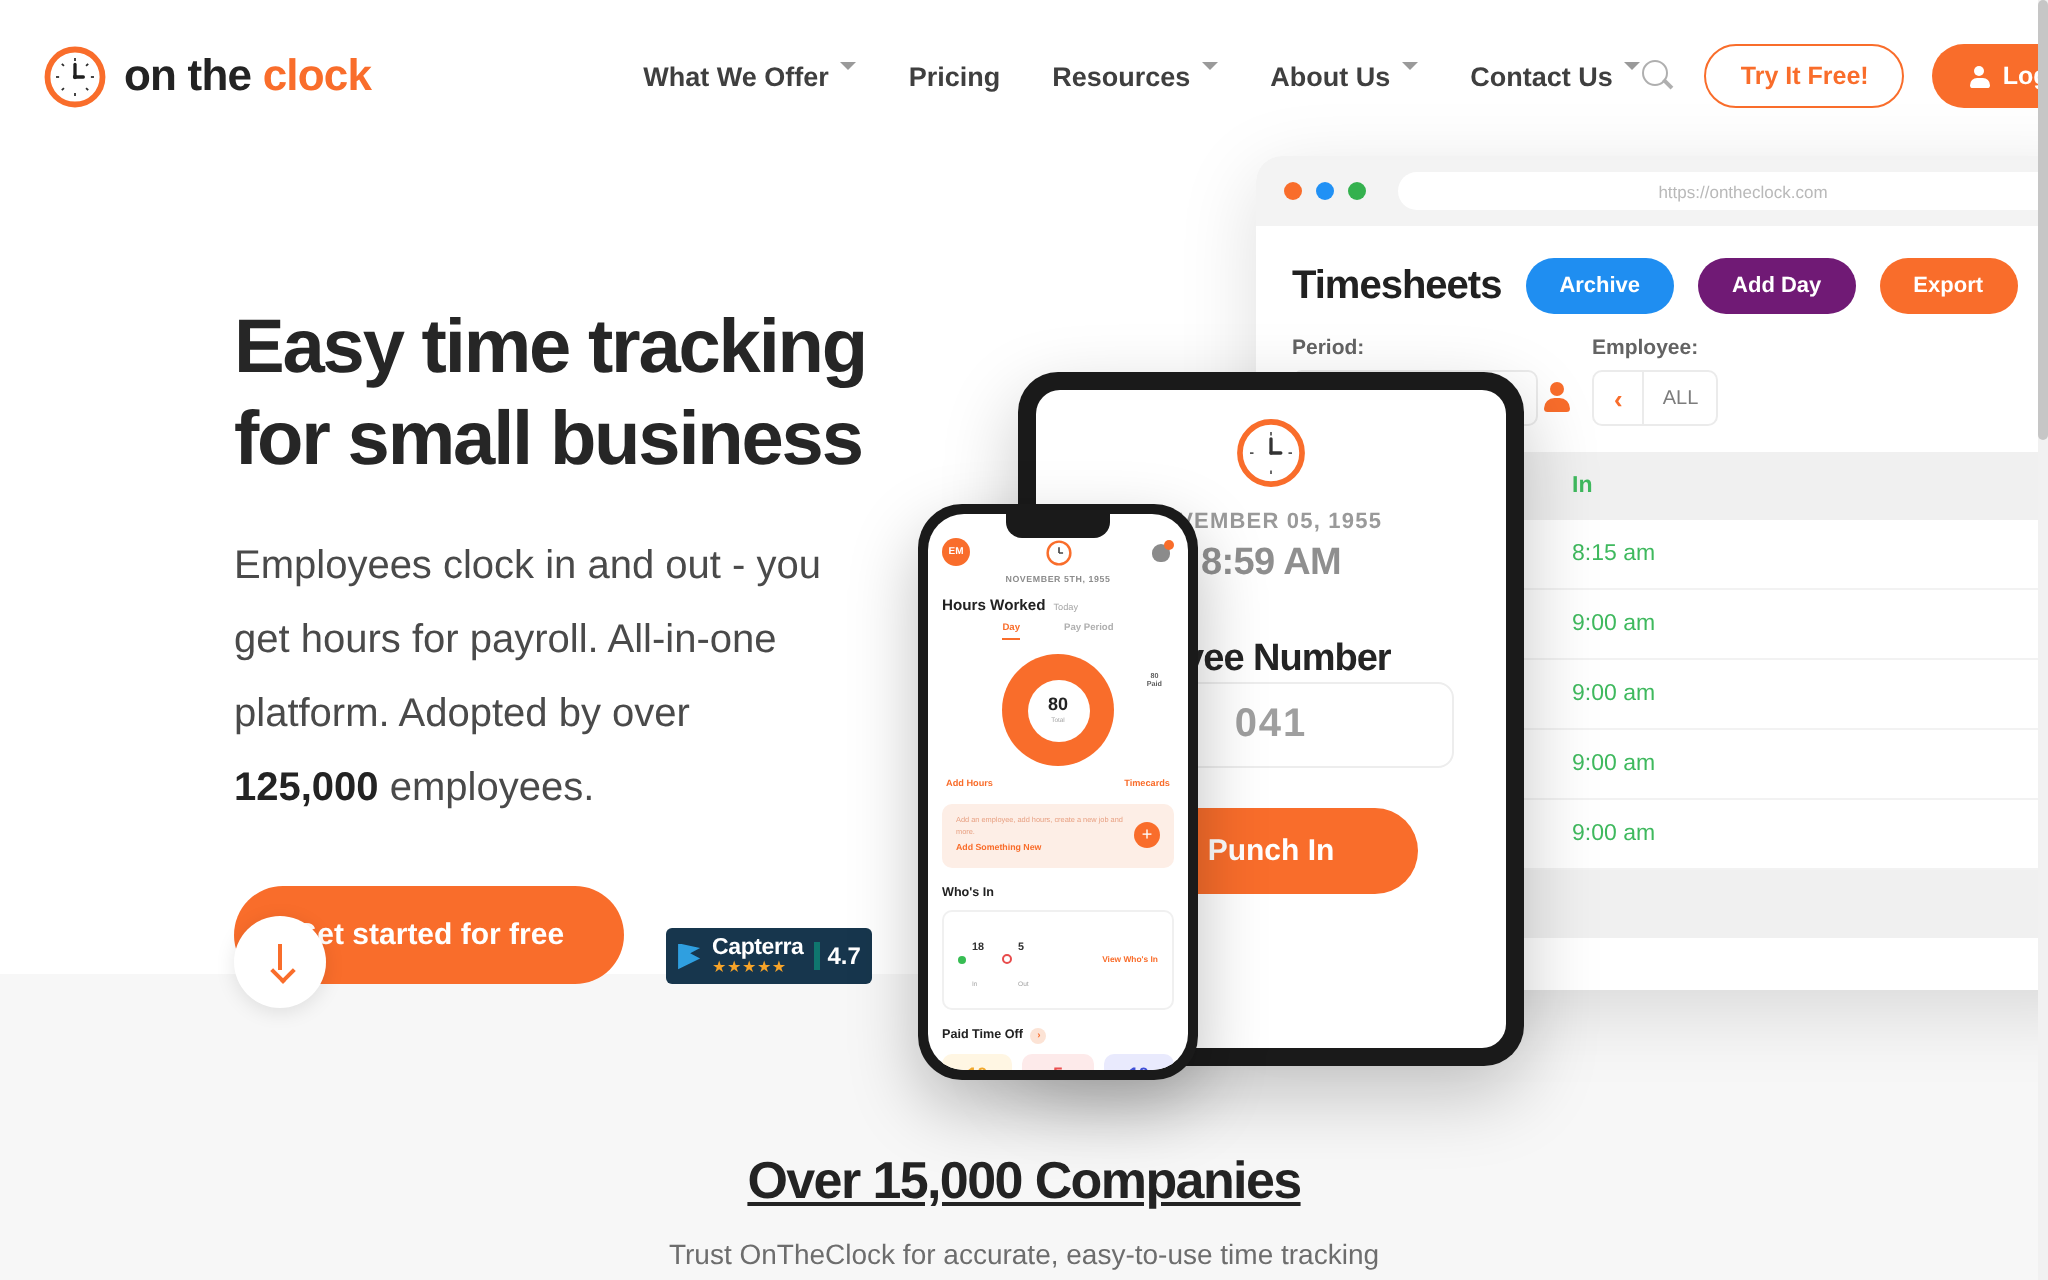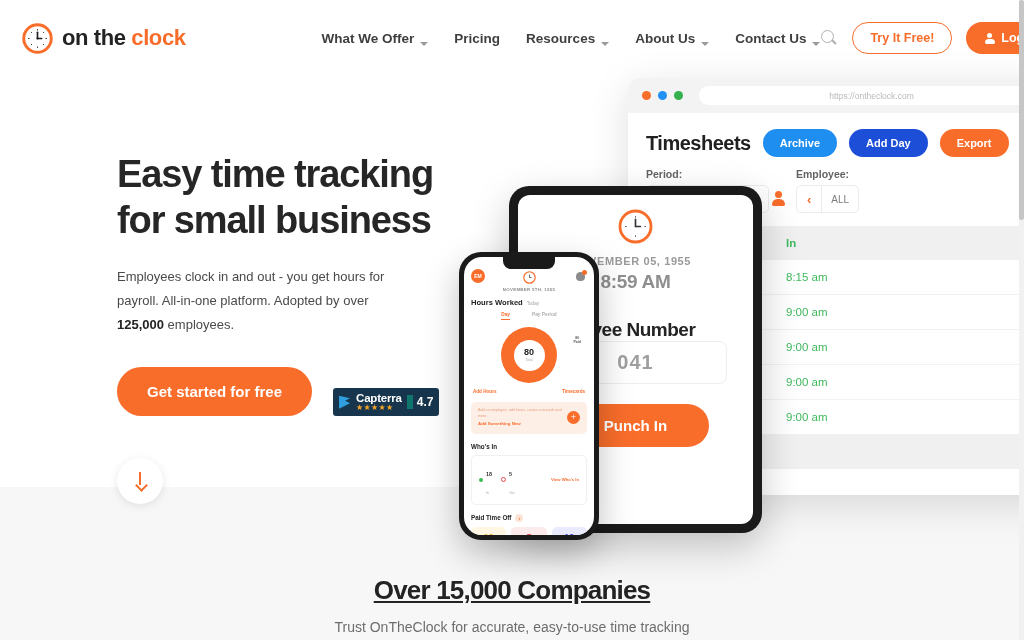--- a/index.html
+++ b/index.html
@@ -20,48 +20,48 @@
 
   
   .navbar{position:absolute;left:0;top:0;width:1024px;height:76px;display:flex;align-items:center;z-index:40;}
   .brand{display:flex;align-items:center;gap:9px;margin-left:22px;}
   .logo-clock{width:31px;height:31px;position:relative;flex:none;}
   .brand-text{font-size:22px;font-weight:bold;letter-spacing:-0.4px;white-space:nowrap;}
   .brand-dark{color:#232323;}
   .brand-orange{color:#F96D2B;}
 
   .nav-links{display:flex;align-items:center;gap:26px;margin-left:136px;}
-  .nav-item{display:flex;align-items:flex-end;gap:6px;font-size:13.5px;font-weight:bold;color:#3f3f3f;cursor:pointer;white-space:nowrap;}
+  .nav-item{display:flex;align-items:flex-start;gap:6px;font-size:13.5px;font-weight:bold;color:#3f3f3f;cursor:pointer;white-space:nowrap;}
   .caret{width:0;height:0;border-left:4px solid transparent;border-right:4px solid transparent;border-top:4.5px solid #9a9a9a;display:inline-block;}
 
   .nav-right{display:flex;align-items:center;gap:14px;margin-left:auto;margin-right:22px;}
   .search-ico{width:18px;height:18px;position:relative;cursor:pointer;opacity:.55;}
   .search-ico::before{content:"";position:absolute;left:1px;top:1px;width:11px;height:11px;border:1.6px solid #6f6f6f;border-radius:50%;}
   .search-ico::after{content:"";position:absolute;left:11px;top:12px;width:6px;height:1.6px;background:#6f6f6f;transform:rotate(45deg);}
   .btn-try{border:1.6px solid #F96D2B;color:#F96D2B;background:#fff;border-radius:20px;
     padding:8px 17px;font-size:12.5px;font-weight:bold;cursor:pointer;white-space:nowrap;}
   .btn-login{background:#F96D2B;color:#fff;border:none;border-radius:20px;padding:9px 18px;
     font-size:12.5px;font-weight:bold;cursor:pointer;display:flex;align-items:center;gap:6px;white-space:nowrap;}
   .user-ico{width:11px;height:11px;position:relative;flex:none;}
   .user-ico::before{content:"";position:absolute;left:3px;top:0;width:5px;height:5px;border-radius:50%;background:#fff;}
   .user-ico::after{content:"";position:absolute;left:0.5px;top:6px;width:10px;height:5.5px;border-radius:5px 5px 2px 2px;background:#fff;}
 
   
   .hero-text{position:absolute;left:117px;top:152px;width:340px;z-index:12;}
   .hero-h1{font-size:38px;line-height:1.2;font-weight:bold;letter-spacing:-1.1px;color:#262626;}
-  .hero-p{margin-top:22px;font-size:13px;line-height:1.85;color:#4a4a4a;max-width:300px;}
+  .hero-p{margin-top:22px;font-size:20px;line-height:1.85;color:#4a4a4a;max-width:300px;}
   .hero-p b{font-weight:bold;color:#232323;}
   .cta-row{margin-top:30px;display:flex;align-items:flex-end;gap:21px;}
   .btn-cta{background:#F96D2B;color:#fff;border:none;border-radius:26px;padding:16px 30px;
     font-size:15px;font-weight:bold;cursor:pointer;white-space:nowrap;}
   .capterra{background:#17364d;border-radius:3px;padding:4px 6px;display:flex;align-items:center;gap:5px;cursor:pointer;}
   .capt-left{display:flex;flex-direction:column;align-items:flex-start;}
   .capt-name{color:#fff;font-size:11.5px;font-weight:bold;letter-spacing:-0.2px;line-height:1.05;}
   .capt-stars{color:#f7a429;font-size:8px;letter-spacing:0.3px;line-height:1;}
-  .capt-score{color:#fff;font-size:12px;font-weight:bold;padding-left:4px;border-left:6px solid #0f766e;}
+  .capt-score{color:#fff;font-size:12px;font-weight:bold;padding-left:4px;border-left:3px solid #0f766e;}
   .capt-flag{width:11px;height:13px;background:#2f9fe0;clip-path:polygon(0 0,100% 18%,55% 38%,100% 58%,0 100%);margin-right:1px;}
 
   
   .scroll-circle{position:absolute;left:117px;top:458px;width:46px;height:46px;border-radius:50%;
     background:#fff;box-shadow:0 2px 10px rgba(0,0,0,.10);display:flex;align-items:center;justify-content:center;
     z-index:20;cursor:pointer;}
   .arrow-down{width:11px;height:18px;position:relative;}
   .arrow-down::before{content:"";position:absolute;left:4.6px;top:0;width:2px;height:13px;background:#F96D2B;}
   .arrow-down::after{content:"";position:absolute;left:2px;top:9px;width:7px;height:7px;
     border-right:2px solid #F96D2B;border-bottom:2px solid #F96D2B;transform:rotate(45deg);}
@@ -70,21 +70,21 @@
   .browser{position:absolute;left:628px;top:78px;width:430px;height:417px;background:#fff;
     border-radius:13px 0 0 0;box-shadow:0 10px 40px rgba(0,0,0,.13);overflow:hidden;z-index:6;}
   .br-bar{height:35px;background:#f3f3f3;display:flex;align-items:center;padding:0 14px;gap:7px;}
   .dot{width:9px;height:9px;border-radius:50%;}
   .d-r{background:#F96D2B;} .d-y{background:#2191f5;} .d-g{background:#34b14e;}
   .br-url{flex:1;margin-left:9px;height:19px;background:#fff;border-radius:10px;display:flex;align-items:center;
     justify-content:center;font-size:8.5px;color:#b9b9b9;}
   .ts-head{display:flex;align-items:center;padding:16px 0 0 18px;gap:12px;}
   .ts-title{font-size:20px;font-weight:bold;color:#212121;letter-spacing:-0.5px;}
   .pill{border:none;border-radius:14px;color:#fff;font-size:11px;font-weight:bold;padding:8px 17px;cursor:pointer;white-space:nowrap;}
-  .p-archive{background:#1f8ef1;} .p-addday{background:#1d4ed8;} .p-export{background:#F96D2B;}
+  .p-archive{background:#1f8ef1;} .p-addday{background:#701a75;} .p-export{background:#F96D2B;}
   .ts-filters{display:flex;padding:11px 0 0 18px;gap:0;font-size:10.5px;}
   .f-col{display:flex;flex-direction:column;}
   .f-lbl{font-size:10.5px;font-weight:bold;color:#636363;margin-bottom:5px;}
   .f-ctrl{display:flex;height:28px;border:1px solid #ebebeb;border-radius:5px;overflow:hidden;background:#fff;}
   .f-seg{display:flex;align-items:center;padding:0 9px;font-size:10px;color:#7d7d7d;white-space:nowrap;}
   .f-seg.arw{color:#F96D2B;font-size:13px;font-weight:bold;border-left:1px solid #ebebeb;padding:0 10px;}
   .f-seg.arw-l{border-left:none;border-right:1px solid #ebebeb;}
   .f-person{width:19px;height:19px;position:relative;align-self:flex-end;margin:0 8px 5px 0;}
   .f-person::before{content:"";position:absolute;left:6px;top:2px;width:7px;height:7px;border-radius:50%;background:#F96D2B;}
   .f-person::after{content:"";position:absolute;left:3px;top:10px;width:13px;height:7px;border-radius:6px 6px 2px 2px;background:#F96D2B;}

